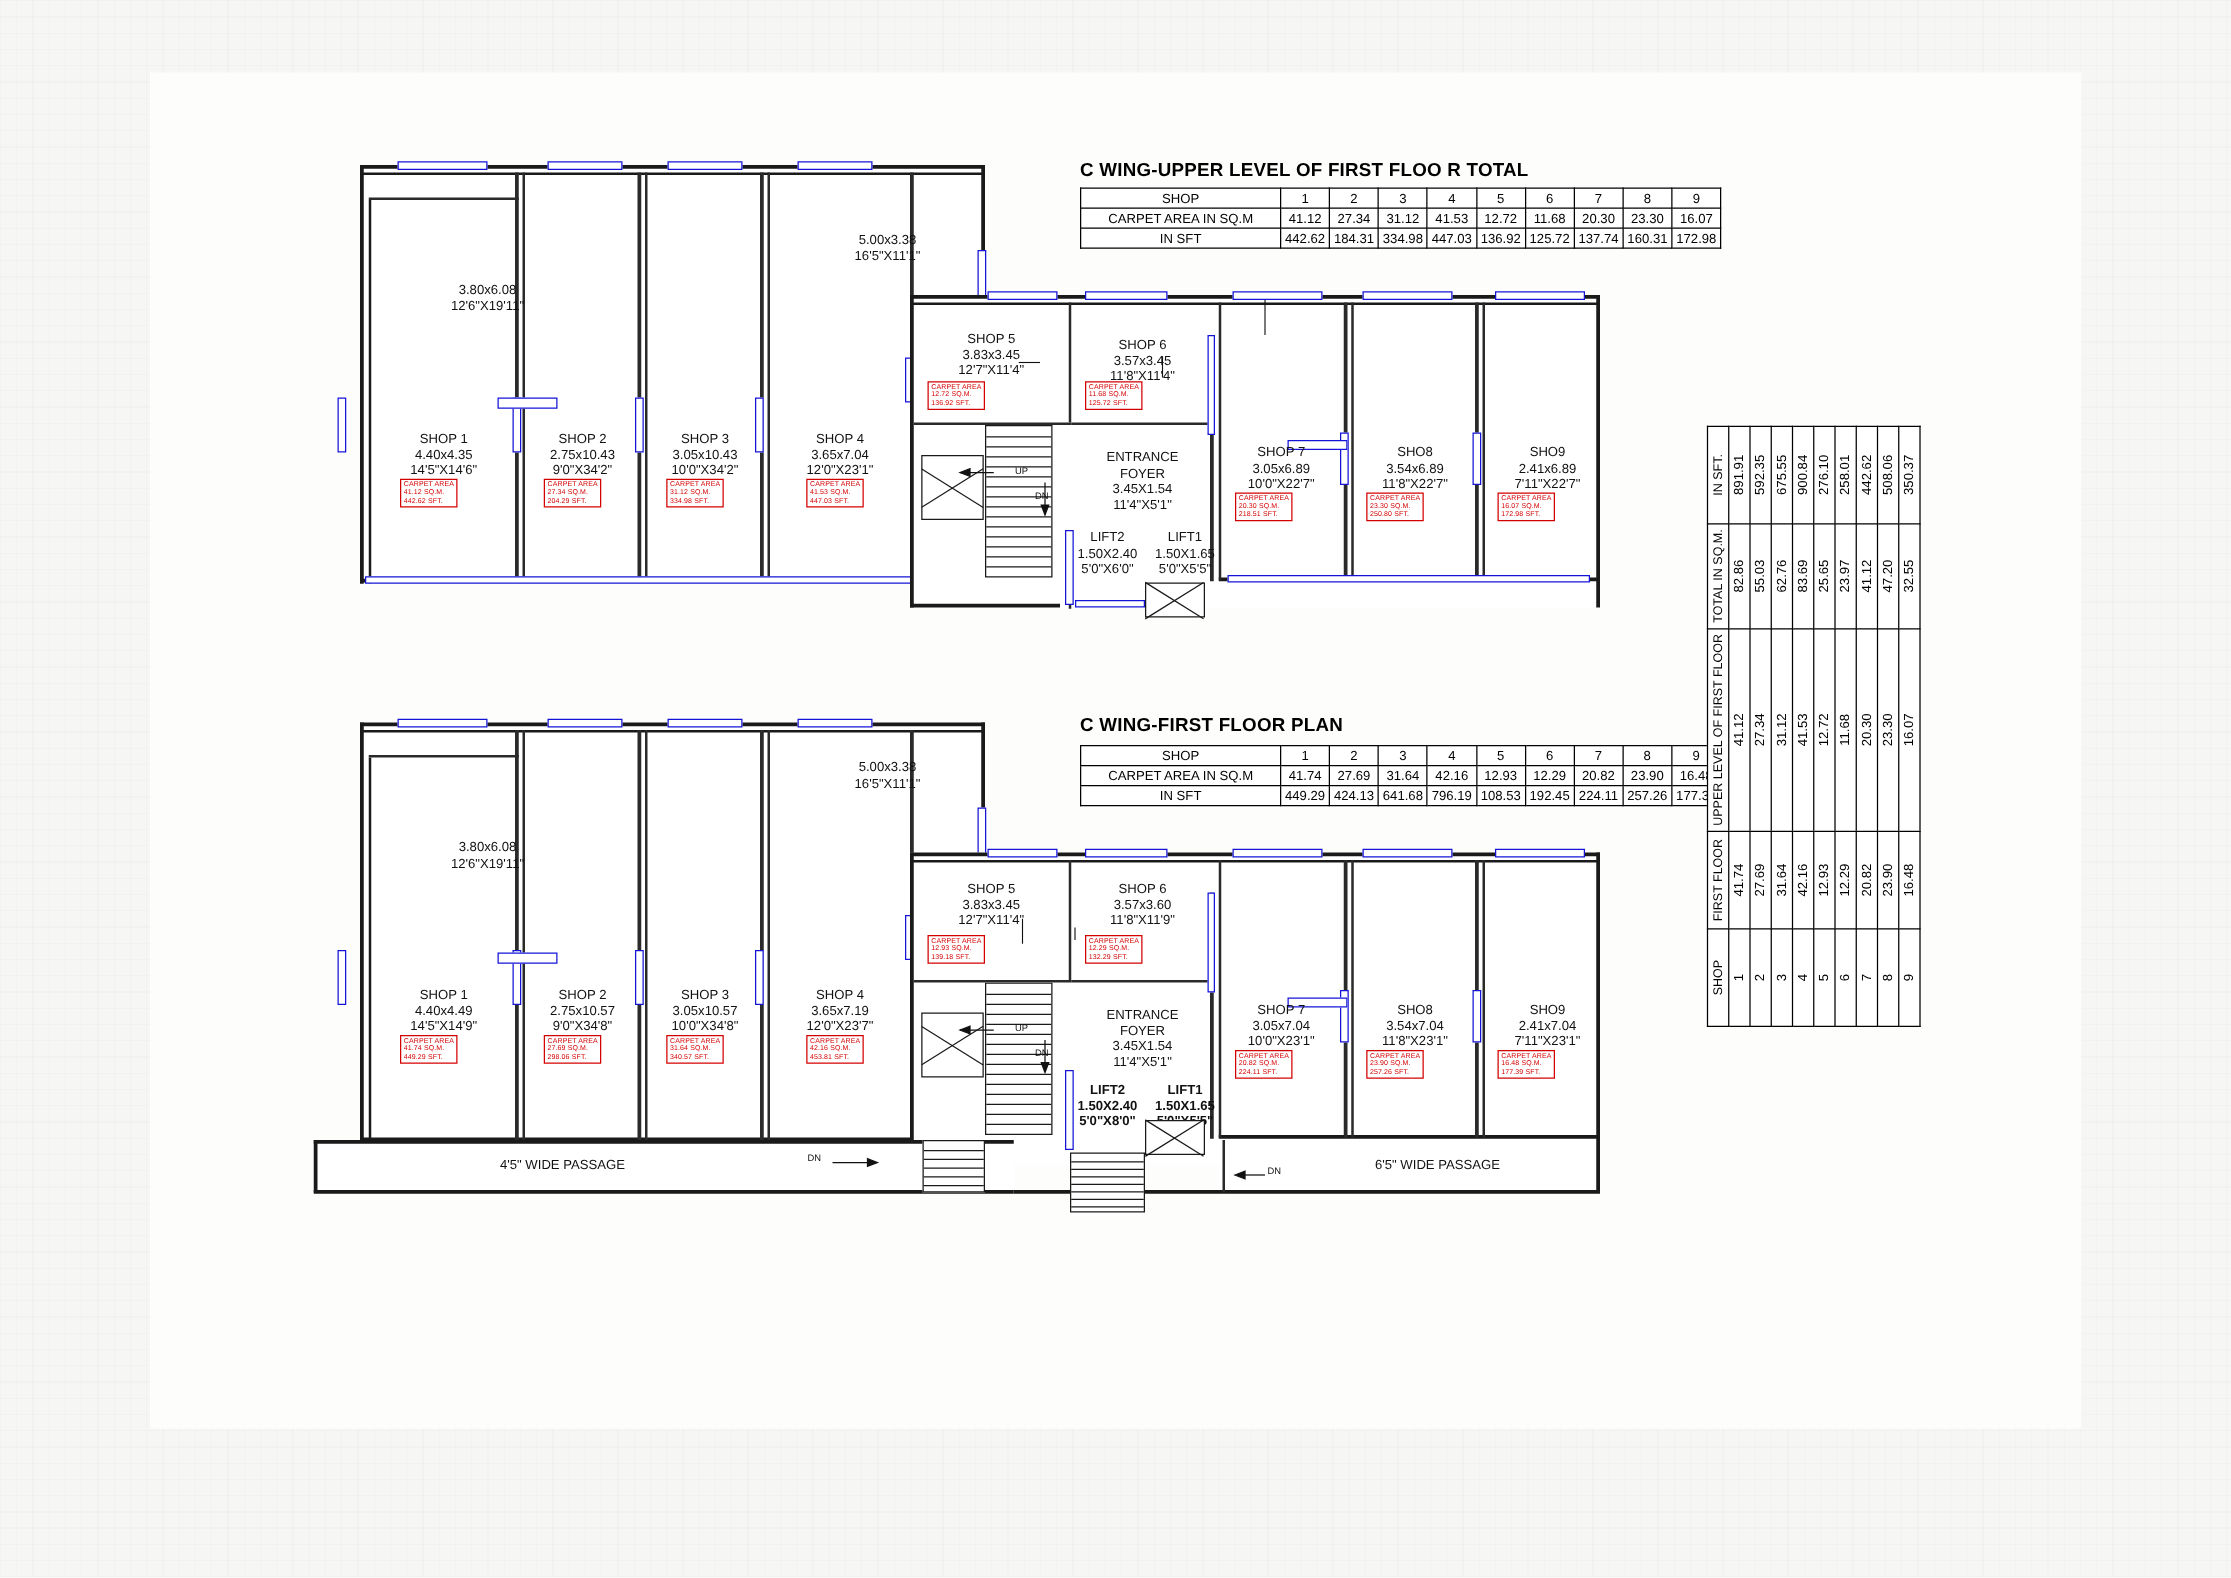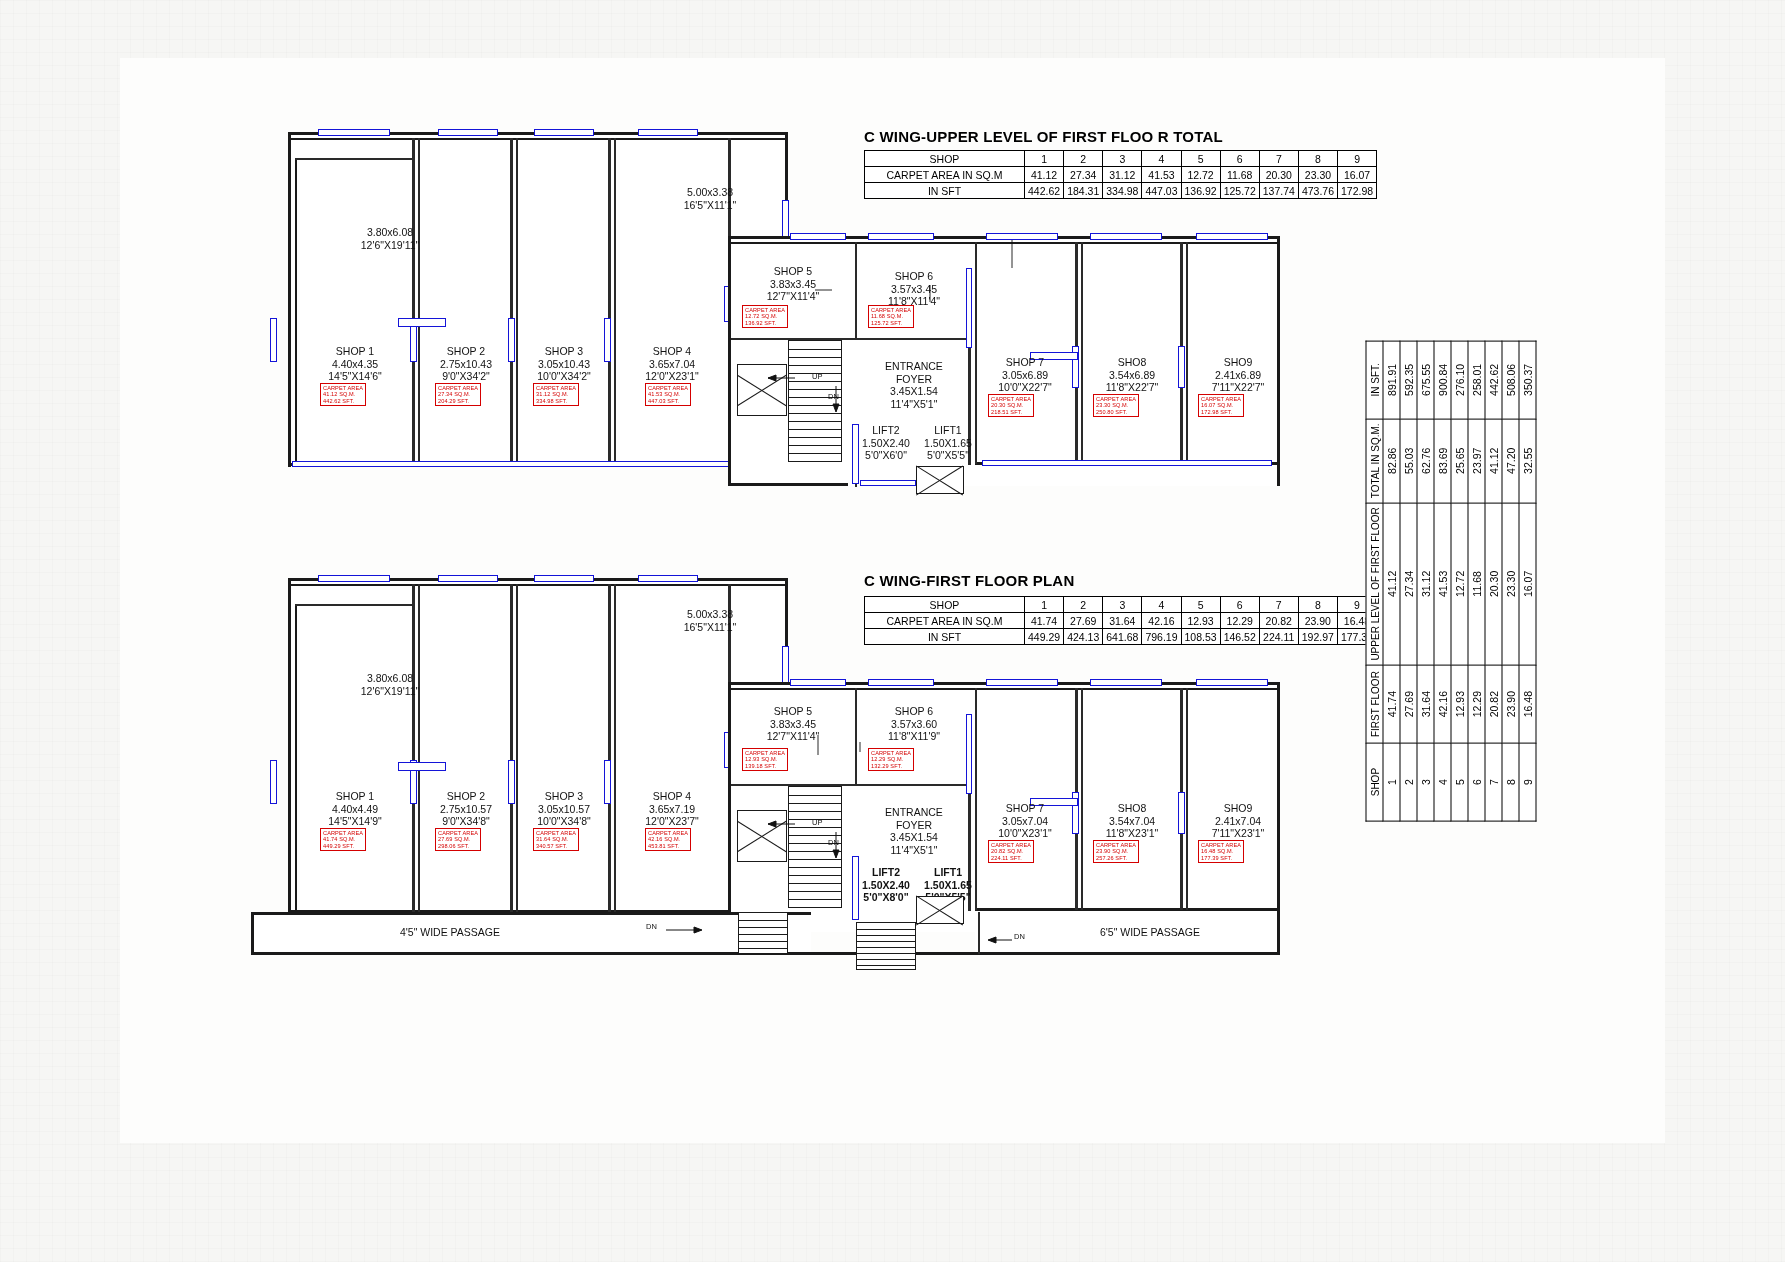--- a/index.html
+++ b/index.html
@@ -270,21 +270,21 @@
     </tr>
     <tr>
       <td class="rowhdr">IN SFT</td>
       <td class="num">442.62</td>
       <td class="num">184.31</td>
       <td class="num">334.98</td>
       <td class="num">447.03</td>
       <td class="num">136.92</td>
       <td class="num">125.72</td>
       <td class="num">137.74</td>
-      <td class="num">473.76</td>
+      <td class="num">160.31</td>
       <td class="num">172.98</td>
     </tr>
   </tbody>
     </table>
 
   <div>
 
     <div class="room-fill" style="left:288px;top:578px;width:500px;height:335px;"></div>
     <div class="wall" style="left:288px;top:578px;width:500px;height:3px;"></div>
     <div class="wall" style="left:288px;top:584px;width:500px;height:1.5px;"></div>
@@ -484,23 +484,23 @@
       <td class="num">23.90</td>
       <td class="num">16.48</td>
     </tr>
     <tr>
       <td class="rowhdr">IN SFT</td>
       <td class="num">449.29</td>
       <td class="num">424.13</td>
       <td class="num">641.68</td>
       <td class="num">796.19</td>
       <td class="num">108.53</td>
-      <td class="num">146.52</td>
+      <td class="num">192.45</td>
       <td class="num">224.11</td>
-      <td class="num">192.97</td>
+      <td class="num">257.26</td>
       <td class="num">177.39</td>
     </tr>
   </tbody>
     </table>
 
   <div id="summary-wrap">
     <div id="summary-rot">
       <table class="stab">
         <tbody>
             <tr>

